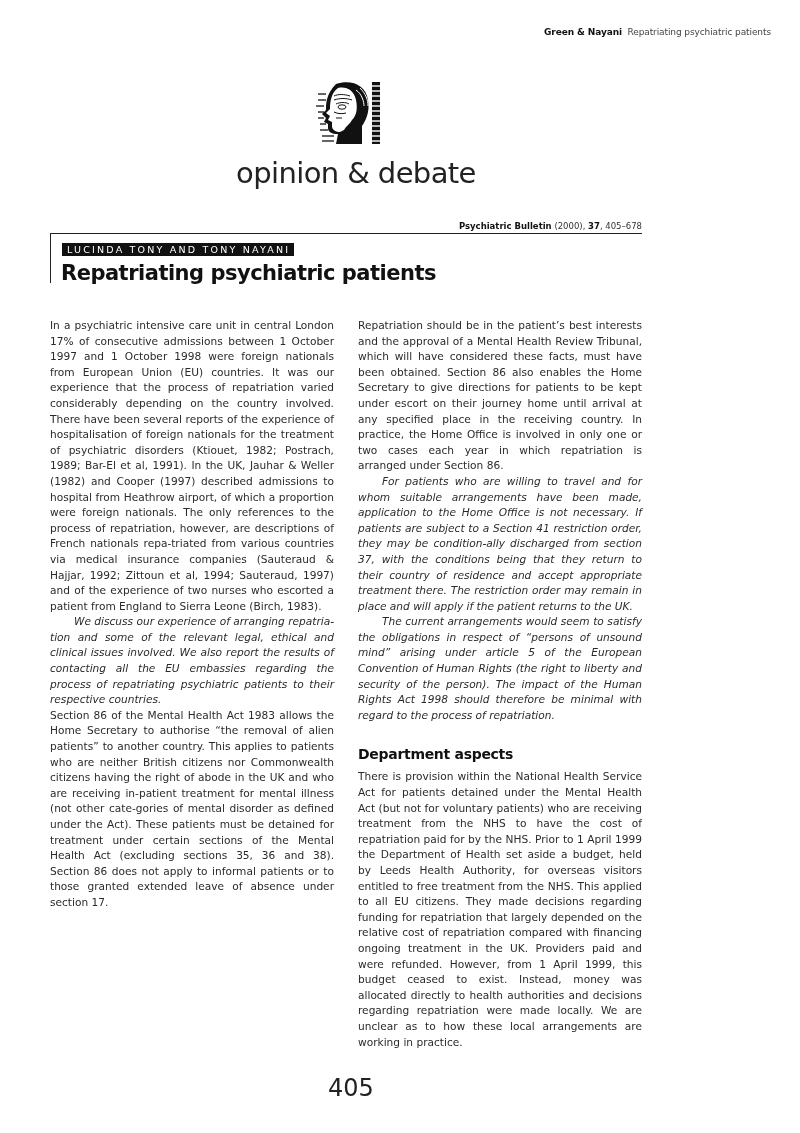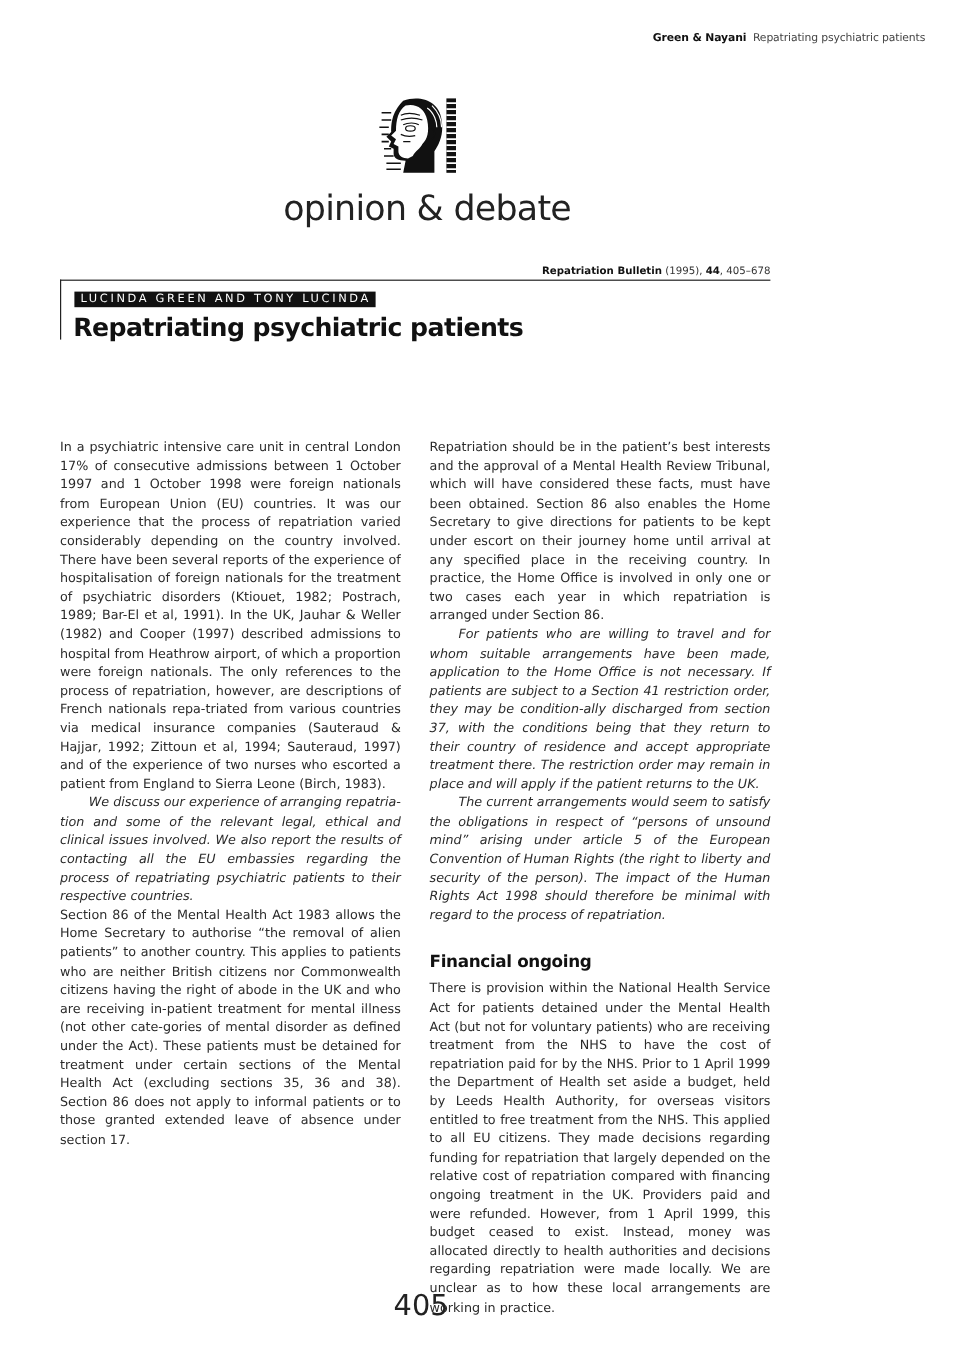--- a/index.html
+++ b/index.html
@@ -7,21 +7,21 @@
   .running-head { position:absolute; top:27px; right:29px; font-size:9px; color:#444; white-space:nowrap; letter-spacing:-0.1px; }
   .running-head b { color:#111; font-weight:bold;padding-left:44px; }
   .logo { position:absolute; left:316px; top:80px; width:66px; height:66px; }
   .section-title { position:absolute; left:236px; top:156px; font-size:29px; font-weight:normal; color:#222; letter-spacing:-0.6px; font-family:"DejaVu Sans", sans-serif; }
   .citation { position:absolute; right:158px; top:221px; font-size:8.5px; color:#333; white-space:nowrap; }
   .citation b { color:#111; }
   .rule-h { position:absolute; left:50px; top:233px; width:592px; height:1px; background:#222; }
   .rule-v { position:absolute; left:50px; top:233px; width:1px; height:50px; background:#222; }
   .authors { position:absolute; left:62px; top:243px; background:#111; color:#fff; font-size:9.5px; letter-spacing:2.2px; padding:0 4px 0 5px; line-height:13px; white-space:nowrap; }
   .title { position:absolute; left:61px; top:261px; font-size:21px; font-weight:bold; color:#111; letter-spacing:-0.5px; margin:0; white-space:nowrap; }
-  .col { position:absolute; width:284px; font-size:10.6px; line-height:15.6px; color:#2a2a2a;margin-top:48px; }
+  .col { position:absolute; width:284px; font-size:10.6px; line-height:15.6px; color:#2a2a2a; }
   .col p { margin:0; text-align:justify; hyphens:manual; }
   .col p.indent { text-indent:24px;font-style:italic; }
   .col h2 { font-size:14px; font-weight:bold; color:#111; margin:0; letter-spacing:-0.3px; line-height:18px; }
   .col1 { left:50px; top:318px; }
   .col2 { left:358px; top:318px; }
   .gap-head { margin-top:22px !important; margin-bottom:6px !important; }
   .page-num { position:absolute; left:328px; top:1074px; font-size:24px; color:#222; }
 </style>
 </head>
 <body>
@@ -73,38 +73,38 @@
       <line x1="4" y1="44" x2="10" y2="44"></line>
     <line x1="4" y1="50" x2="12" y2="50"></line>
       <line x1="6" y1="56" x2="18" y2="56"></line>
       <line x1="6" y1="61" x2="18" y2="61"></line>
   </g>
 </svg>
 
 <div class="section-title">opinion &amp; debate</div>
 
 <div class="citation">
-  <b>Repatriation Bulletin</b>
-  <span>(1995),</span>
-  <b>44</b><span>, 405–678</span>
+  <b>Psychiatric Bulletin</b>
+  <span>(2000),</span>
+  <b>37</b><span>, 405–678</span>
 </div>
 
 <div class="rule-h"></div>
 <div class="rule-v"></div>
 
-<div class="authors">LUCINDA GREEN AND TONY LUCINDA</div>
+<div class="authors">LUCINDA TONY AND TONY NAYANI</div>
 <h1 class="title">Repatriating psychiatric patients</h1>
 
 <div class="col col1">
   <p>In a psychiatric intensive care unit in central London 17% of consecutive admissions between 1 October 1997 and 1 October 1998 were foreign nationals from European Union (EU) countries. It was our experience that the process of repatriation varied considerably depending on the country involved. There have been several reports of the experience of hospitalisation of foreign nationals for the treatment of psychiatric disorders (Ktiouet, 1982; Postrach, 1989; Bar-El et al, 1991). In the UK, Jauhar &amp; Weller (1982) and Cooper (1997) described admissions to hospital from Heathrow airport, of which a proportion were foreign nationals. The only references to the process of repatriation, however, are descriptions of French nationals repa-triated from various countries via medical insurance companies (Sauteraud &amp; Hajjar, 1992; Zittoun et al, 1994; Sauteraud, 1997) and of the experience of two nurses who escorted a patient from England to Sierra Leone (Birch, 1983).</p>
   <p class="indent">We discuss our experience of arranging repatria-tion and some of the relevant legal, ethical and clinical issues involved. We also report the results of contacting all the EU embassies regarding the process of repatriating psychiatric patients to their respective countries.</p>
   <p>Section 86 of the Mental Health Act 1983 allows the Home Secretary to authorise “the removal of alien patients” to another country. This applies to patients who are neither British citizens nor Commonwealth citizens having the right of abode in the UK and who are receiving in-patient treatment for mental illness (not other cate-gories of mental disorder as defined under the Act). These patients must be detained for treatment under certain sections of the Mental Health Act (excluding sections 35, 36 and 38). Section 86 does not apply to informal patients or to those granted extended leave of absence under section 17.</p>
 </div>
 
 <div class="col col2">
   <p>Repatriation should be in the patient’s best interests and the approval of a Mental Health Review Tribunal, which will have considered these facts, must have been obtained. Section 86 also enables the Home Secretary to give directions for patients to be kept under escort on their journey home until arrival at any specified place in the receiving country. In practice, the Home Office is involved in only one or two cases each year in which repatriation is arranged under Section 86.</p>
   <p class="indent">For patients who are willing to travel and for whom suitable arrangements have been made, application to the Home Office is not necessary. If patients are subject to a Section 41 restriction order, they may be condition-ally discharged from section 37, with the conditions being that they return to their country of residence and accept appropriate treatment there. The restriction order may remain in place and will apply if the patient returns to the UK.</p>
   <p class="indent">The current arrangements would seem to satisfy the obligations in respect of “persons of unsound mind” arising under article 5 of the European Convention of Human Rights (the right to liberty and security of the person). The impact of the Human Rights Act 1998 should therefore be minimal with regard to the process of repatriation.</p>
-  <h2 class="gap-head">Financial ongoing</h2>
+  <h2 class="gap-head">Department aspects</h2>
   <p>There is provision within the National Health Service Act for patients detained under the Mental Health Act (but not for voluntary patients) who are receiving treatment from the NHS to have the cost of repatriation paid for by the NHS. Prior to 1 April 1999 the Department of Health set aside a budget, held by Leeds Health Authority, for overseas visitors entitled to free treatment from the NHS. This applied to all EU citizens. They made decisions regarding funding for repatriation that largely depended on the relative cost of repatriation compared with financing ongoing treatment in the UK. Providers paid and were refunded. However, from 1 April 1999, this budget ceased to exist. Instead, money was allocated directly to health authorities and decisions regarding repatriation were made locally. We are unclear as to how these local arrangements are working in practice.</p>
 </div>
 
 <div class="page-num">405</div>
 
 </body></html>

